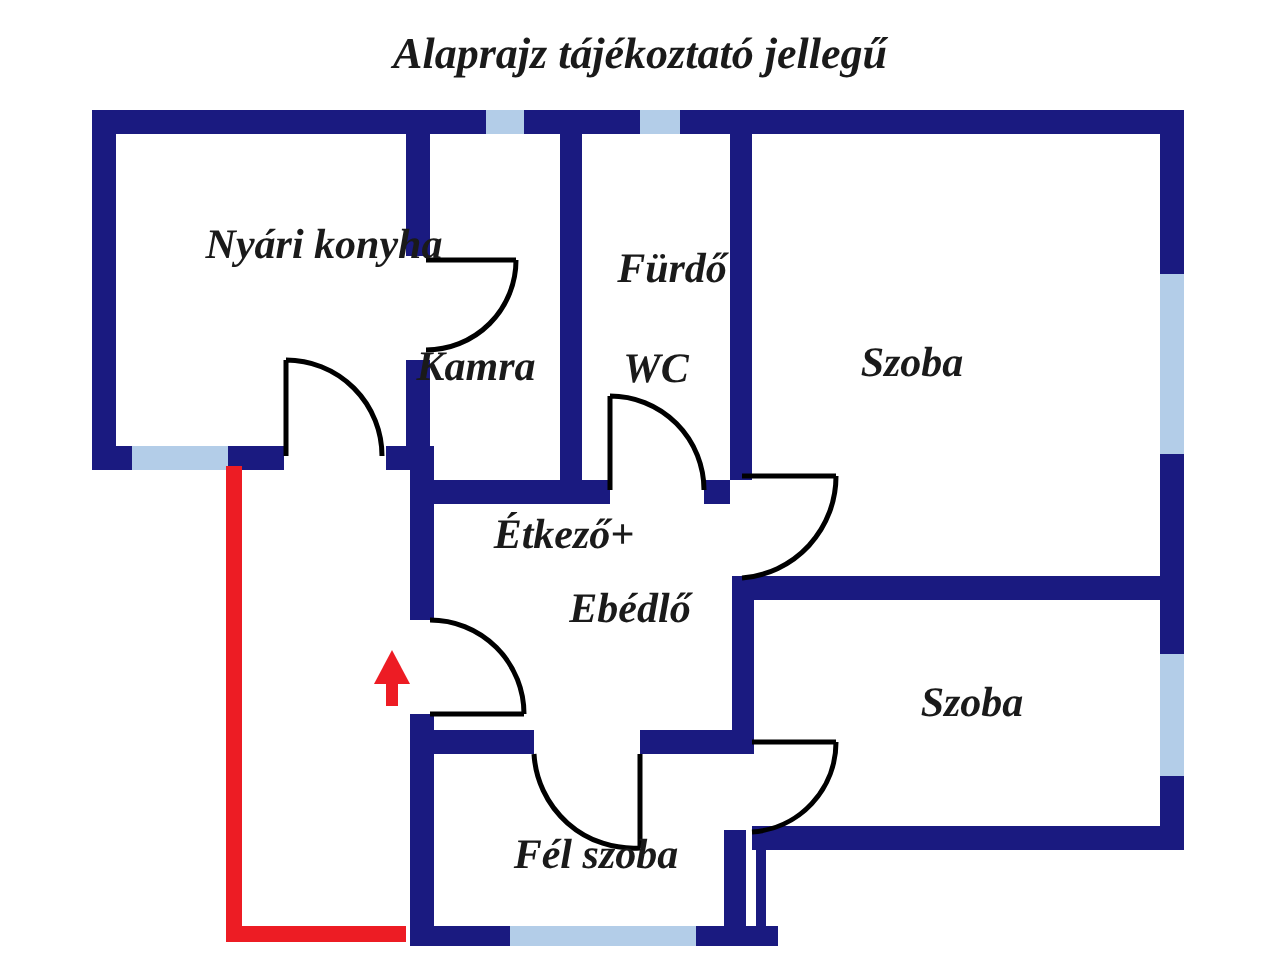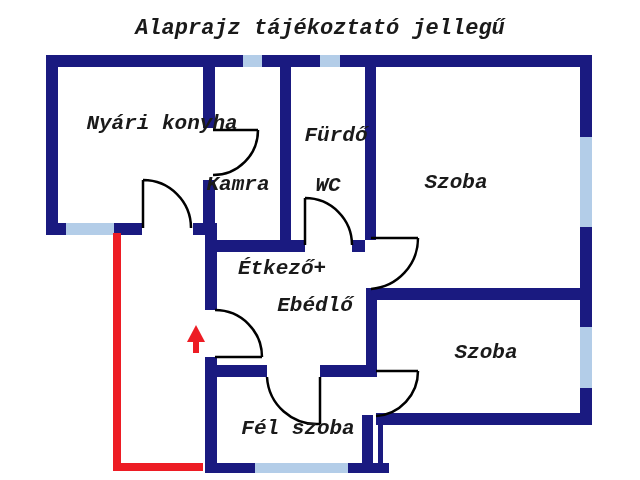--- a/index.html
+++ b/index.html
@@ -1,17 +1,17 @@
 <!DOCTYPE html>
 <html style="--wall: #1a1a80; --window: #b3cde8; --door: #000000; --route: #ed1c24; --text: #1a1a1a; --background: #ffffff;"><head>
 <meta charset="utf-8">
 <style>
   html,body{margin:0;padding:0;background:#fff;}
   #stage{position:relative;width:640px;height:480px;background:var(--background,#fff);overflow:hidden;
-         font-family:Liberation Mono, monospace;}
+         font-family:Liberation Serif, serif;}
   svg{display:block}
   .wall{fill:var(--wall,#1a1a80);}
   .window{fill:var(--window,#b3cde8);}
   .door{stroke:var(--door,#000);stroke-width:2.5;fill:none;}
   .route{stroke:var(--route,#ed1c24);stroke-width:8;fill:none;stroke-linecap:butt;}
   .arrow-stem{stroke:var(--route,#ed1c24);stroke-width:6;}
   .arrow-head{fill:var(--route,#ed1c24);}
   .lbl{fill:var(--text,#1a1a1a);font-style:italic;font-weight:bold;font-size:21px;text-anchor:middle;}
   .title{fill:var(--text,#1a1a1a);font-style:italic;font-weight:bold;font-size:22px;text-anchor:middle;}
 </style>

